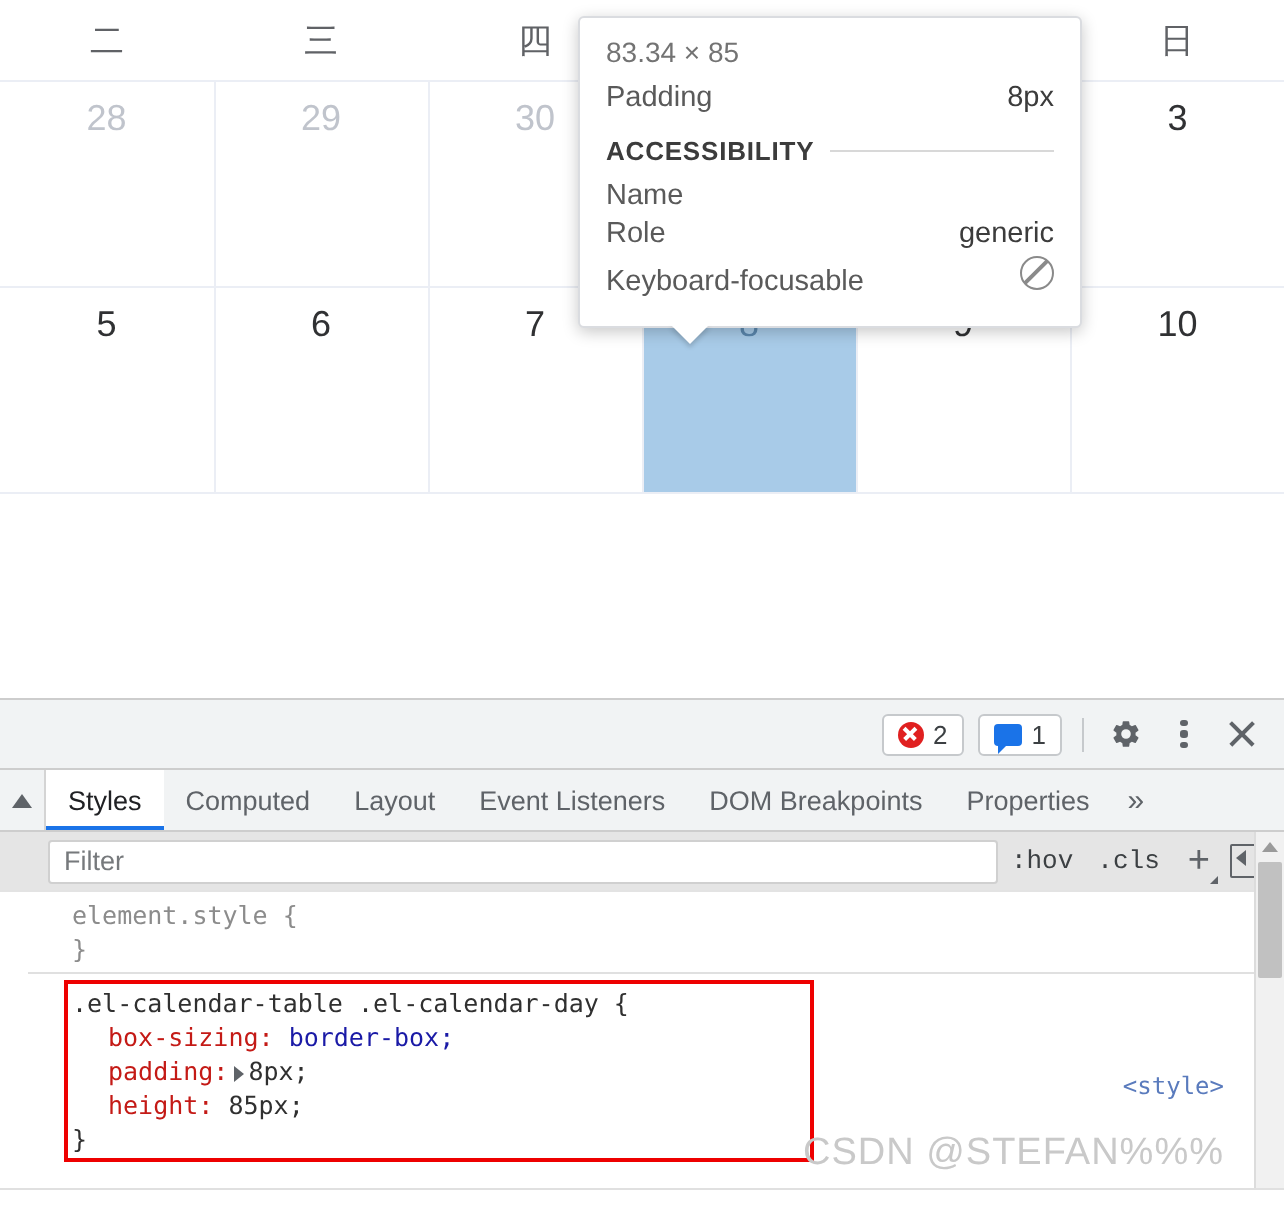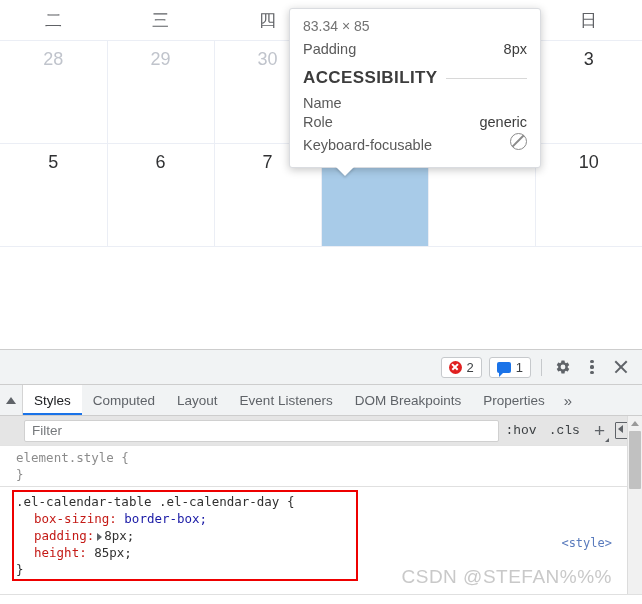--- a/index.html
+++ b/index.html
@@ -122,21 +122,21 @@
     margin: 3px 0;
   }
   .tip-row .v { color: #3c3c3c; }
   .tip-sec {
     display: flex;
     align-items: center;
     gap: 8px;
     margin: 11px 0 7px 0;
   }
   .tip-sec-label {
-    font-size: 17px;
+    font-size: 13px;
     font-weight: bold;
     letter-spacing: 0.4px;
     color: #3c3c3c;
     white-space: nowrap;
   }
   .tip-sec-rule {
     flex: 1;
     height: 1px;
     background: #d8d8d8;
   }
@@ -375,21 +375,21 @@
     border-bottom: 4px solid transparent;
     border-right: 5px solid #5f6368;
   }
 
   
   .dt-styles {
     position: relative;
     height: 159px;
     overflow: hidden;
     background: #ffffff;
-    padding-left: 16px;
+    padding-left: 36px;
     box-sizing: border-box;
     font-family: "DejaVu Sans Mono", "Liberation Mono", monospace;
     font-size: 12.5px;
     line-height: 17px;
   }
   .rule-block { padding: 3px 0 3px 0; }
   .rule-sep {
     border-bottom: 1px solid #e0e0e0;
     margin-left: -22px;
   }
@@ -404,21 +404,21 @@
   .origin { color: #5a7bbd; font-size: 12px; margin-top: 40px; }
   .prop { color: #c41a16; padding-left: 18px; }
   .val { color: #1a1aa6; }
   .val-dark { color: #303030; }
   .hl-rule {
     border: 2.5px solid #ee0000;
     display: inline-block;
     padding: 1px 4px 1px 2px;
     margin-left: -4px;
     box-sizing: border-box;
-    width: 346px;
+    width: 375px;
   }
   .tri-right {
     display: inline-block;
     width: 0; height: 0;
     border-top: 4px solid transparent;
     border-bottom: 4px solid transparent;
     border-left: 5px solid #5f6368;
     margin: 0 2px 0 3px;
     vertical-align: middle;
   }

